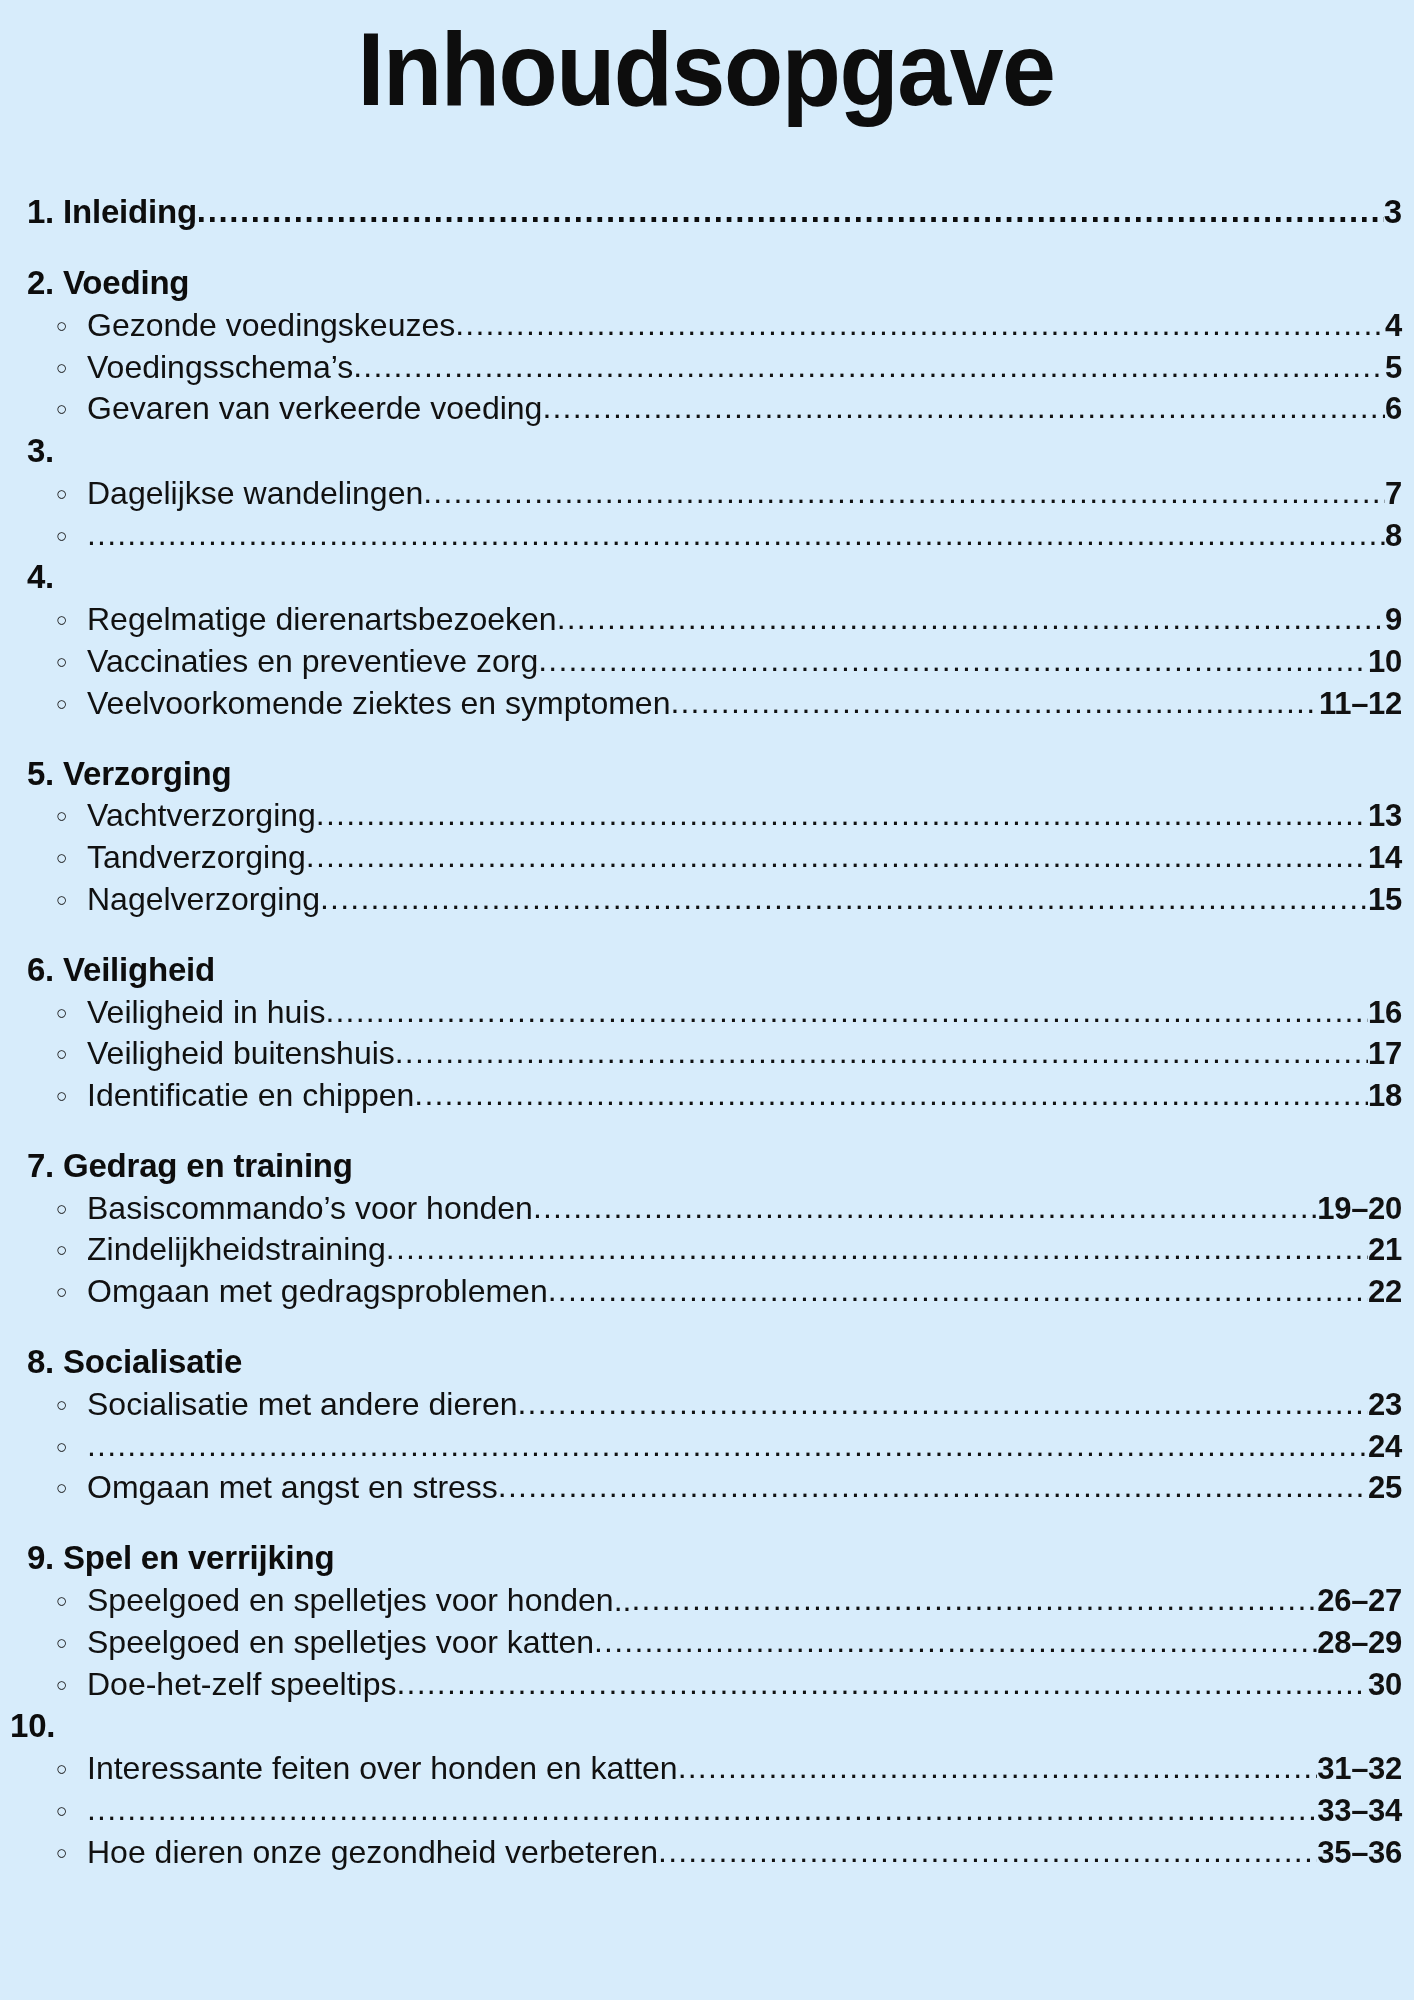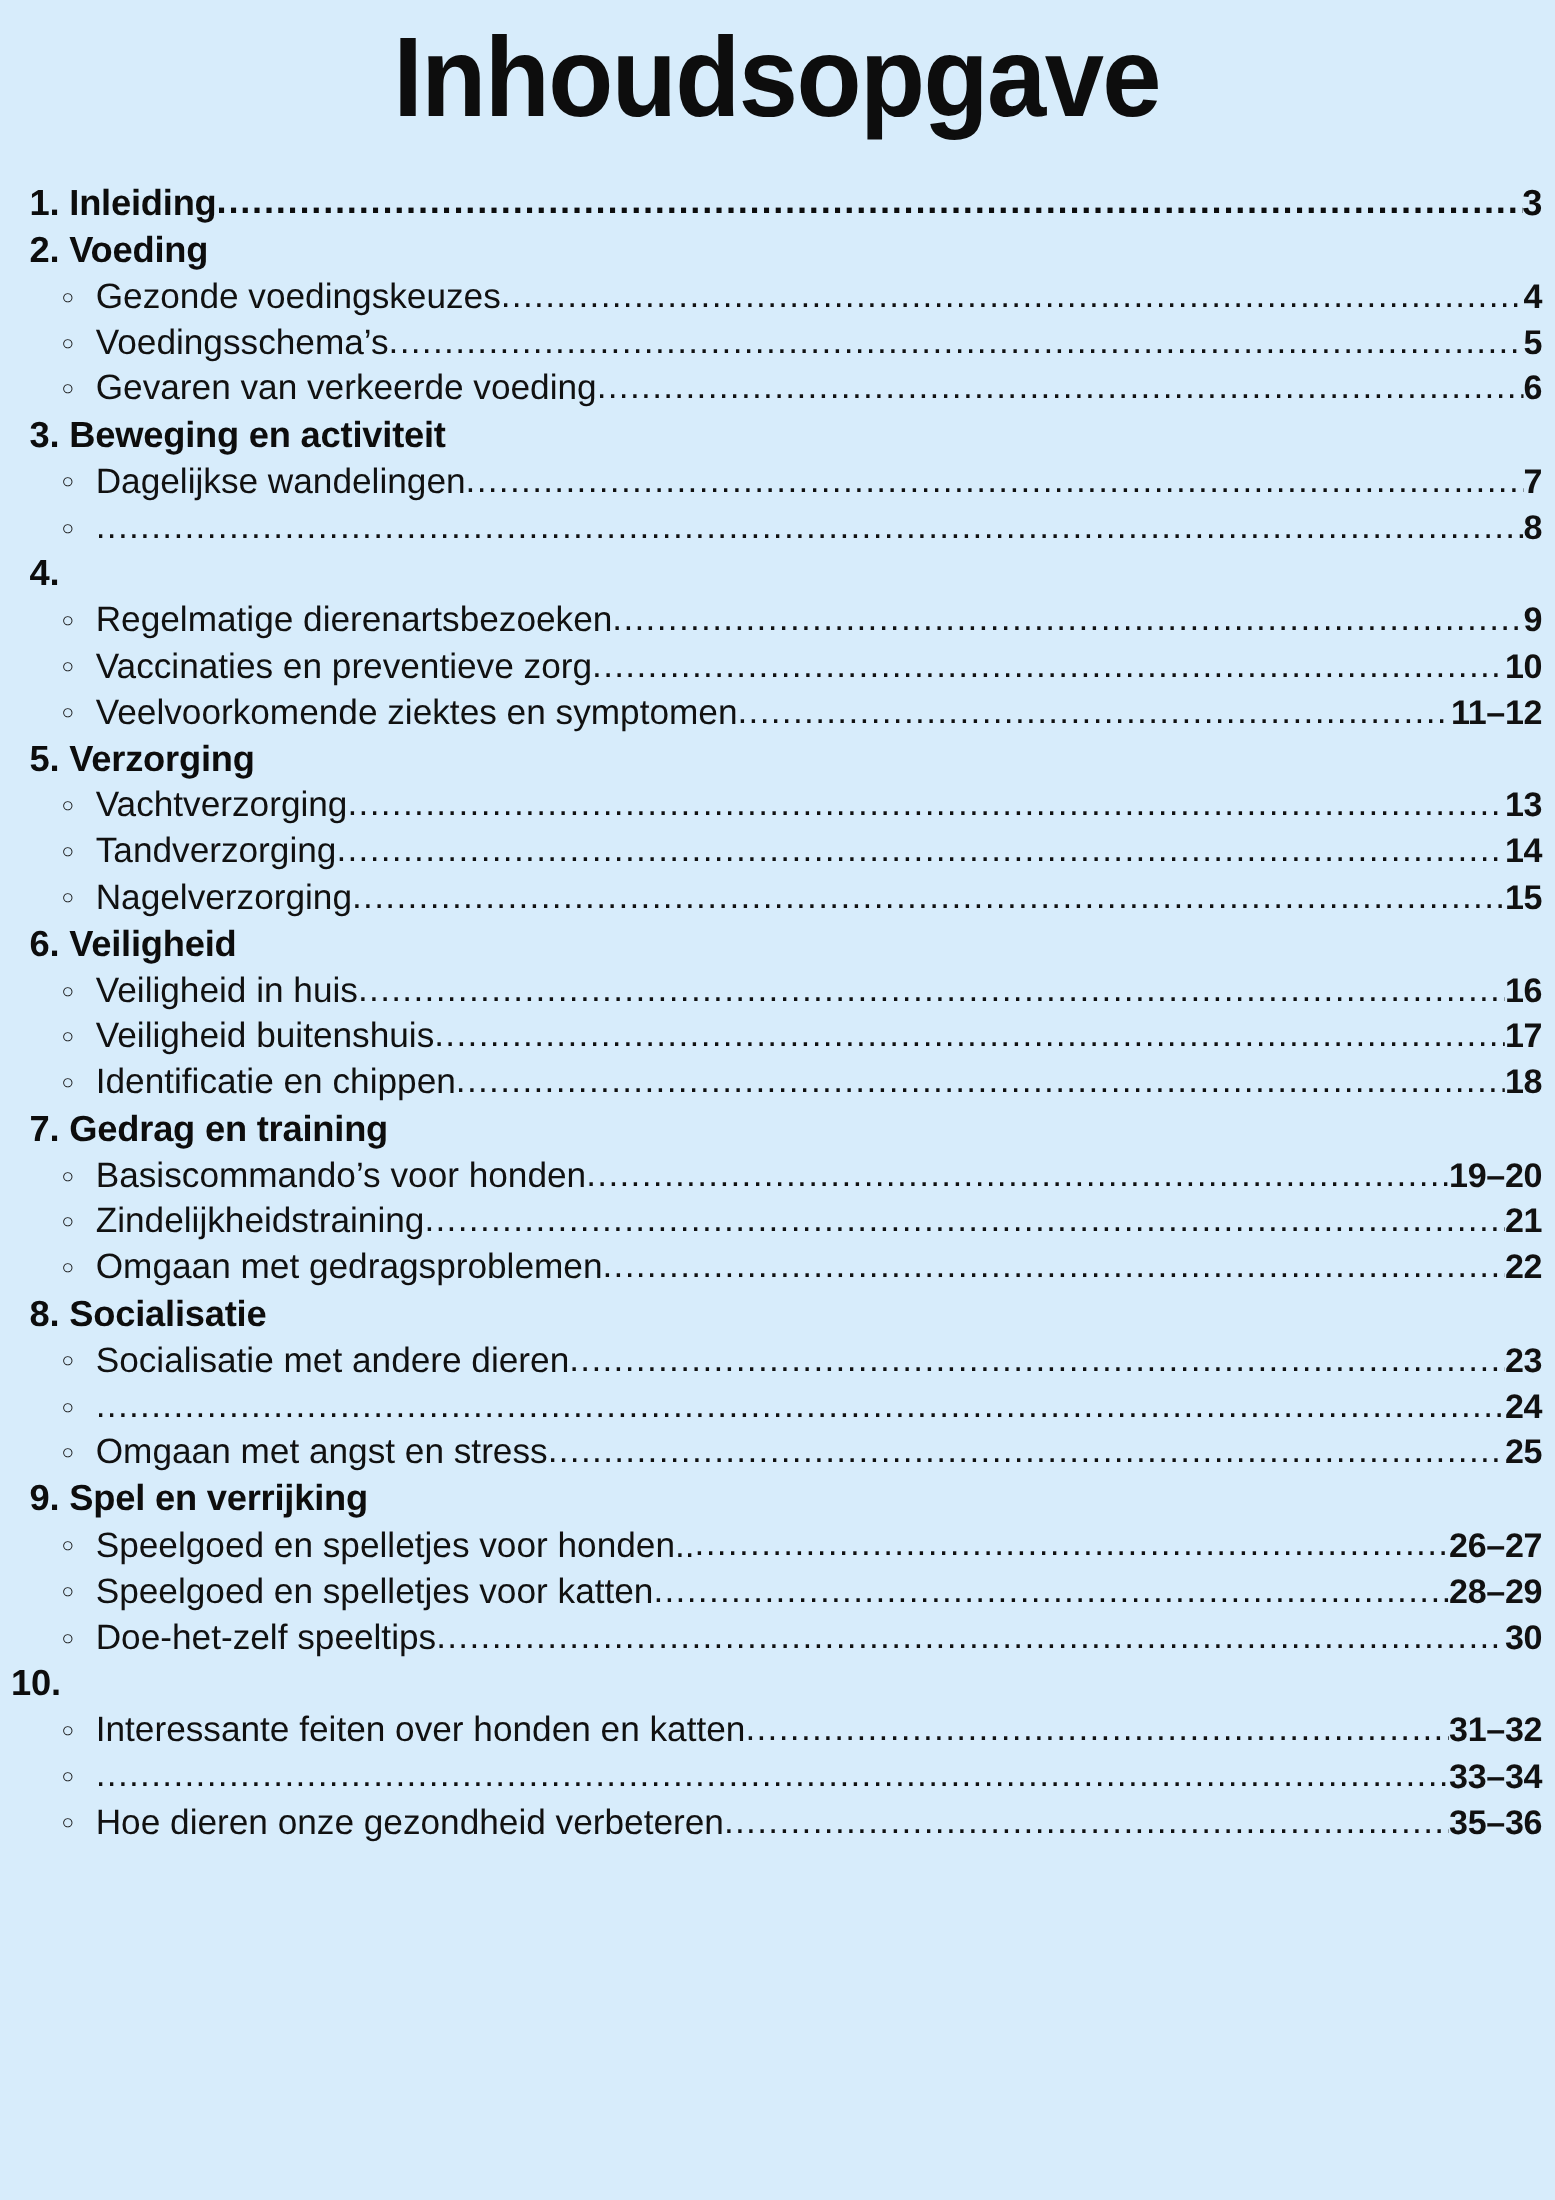--- a/index.html
+++ b/index.html
@@ -57,20 +57,21 @@
     white-space: nowrap;
   }
   .chapter-num {
     flex: 0 0 auto;
     width: 44px;
     text-align: right;
     margin-right: 9px;
   }
   .chapter-label {
     flex: 0 0 auto;
+    margin-top: 28px;
   }
   .chapter-head .leader {
     flex: 1 1 auto;
     min-width: 6px;
     overflow: hidden;
     white-space: nowrap;
     font-size: 33px;
     font-weight: 800;
     letter-spacing: 1.6px;
     color: #0d0d0d;
@@ -158,21 +159,20 @@
         <div class="subitem">
           <span class="bullet">○</span>
           <span class="sub-label">Gevaren van verkeerde voeding</span>
           <span class="leader">................................................................................................................................................................................................................................................................................................................................................................................................................</span>
           <span class="pagenum">6</span>
         </div>
       </div>
       <div class="chapter">
         <div class="chapter-head no-leader">
           <span class="chapter-num">3.</span>
-          <span class="chapter-label">Beweging en activiteit</span>
         </div>
         <div class="subitem">
           <span class="bullet">○</span>
           <span class="sub-label">Dagelijkse wandelingen</span>
           <span class="leader">................................................................................................................................................................................................................................................................................................................................................................................................................</span>
           <span class="pagenum">7</span>
         </div>
         <div class="subitem">
           <span class="bullet">○</span>
           <span class="leader">................................................................................................................................................................................................................................................................................................................................................................................................................</span>

